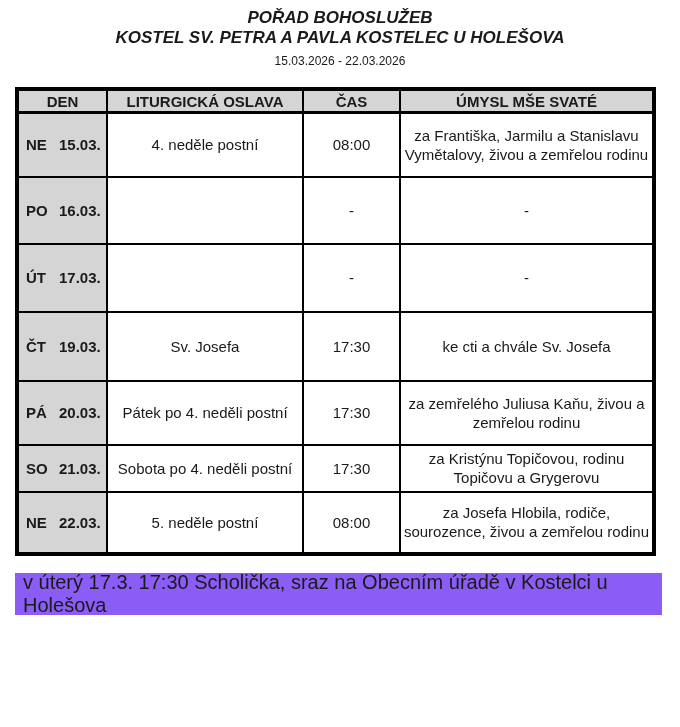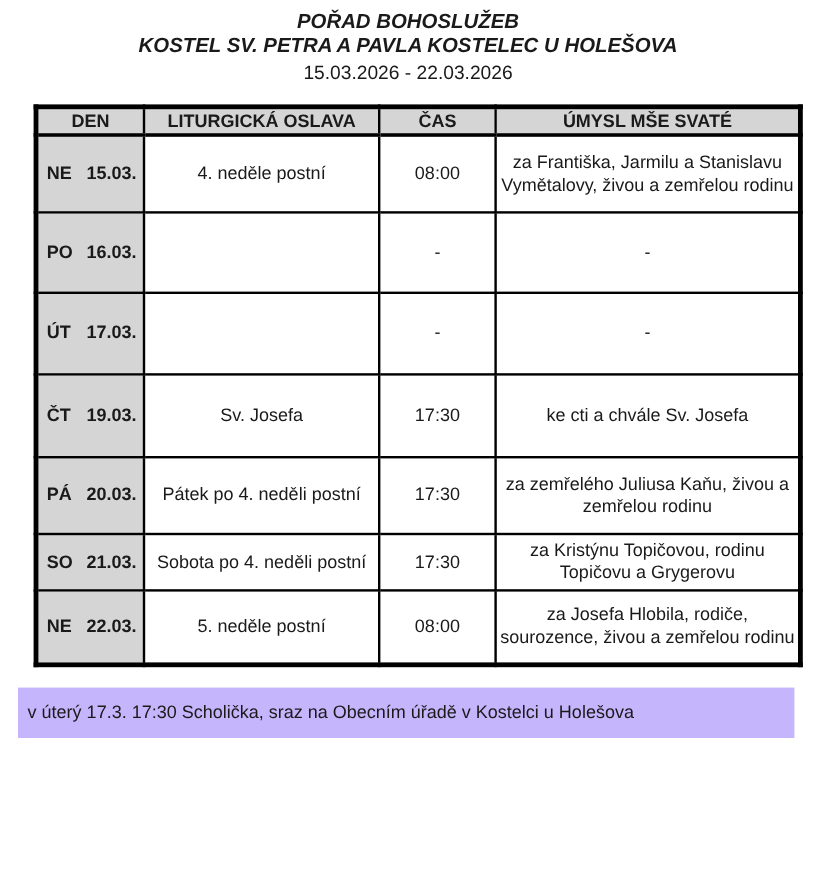--- a/index.html
+++ b/index.html
@@ -17,30 +17,30 @@
     text-align: center;
   }
   .title-line {
     font-size: 17px;
     font-weight: bold;
     line-height: 20px;
     letter-spacing: 0px;
     font-style: italic;
   }
   .date-line {
-    font-size: 16px;
+    font-size: 12px;
     font-weight: normal;
     line-height: 19px;
     margin-top: 4px;
   }
   table.schedule {
     border-collapse: collapse;
     table-layout: fixed;
     width: 637px;
-    margin: 16px 0 0 28px;
+    margin: 16px 0 0 15px;
     border: 4px solid #000000;
   }
   table.schedule col.c-day { width: 90px; }
   table.schedule col.c-celebration { width: 196px; }
   table.schedule col.c-time { width: 97px; }
   table.schedule col.c-intention { width: 254px; }
   table.schedule th, table.schedule td {
     border: 2px solid #000000;
     vertical-align: middle;
     overflow: hidden;
@@ -74,26 +74,26 @@
   tbody tr:nth-child(3) { height: 68px; }
   tbody tr:nth-child(4) { height: 69px; }
   tbody tr:nth-child(5) { height: 64px; }
   tbody tr:nth-child(6) { height: 47px; }
   tbody tr:nth-child(7) { height: 62px; }
   tbody tr:nth-child(8) { height: 75px; }
   .note-bar {
     margin: 17px 0 11px 15px;
     width: 647px;
     height: 42px;
-    background: #c4b5fd;
+    background: #8b5cf6;
     display: flex;
     align-items: center;
     box-sizing: border-box;
     padding-left: 8px;
-    font-size: 15px;
+    font-size: 20px;
   }
 </style>
 </head>
 <body>
 
 <div class="title-block">
   <div class="title-line">POŘAD BOHOSLUŽEB</div>
   <div class="title-line">KOSTEL SV. PETRA A PAVLA KOSTELEC U HOLEŠOVA</div>
   <div class="date-line">15.03.2026 - 22.03.2026</div>
 </div>

